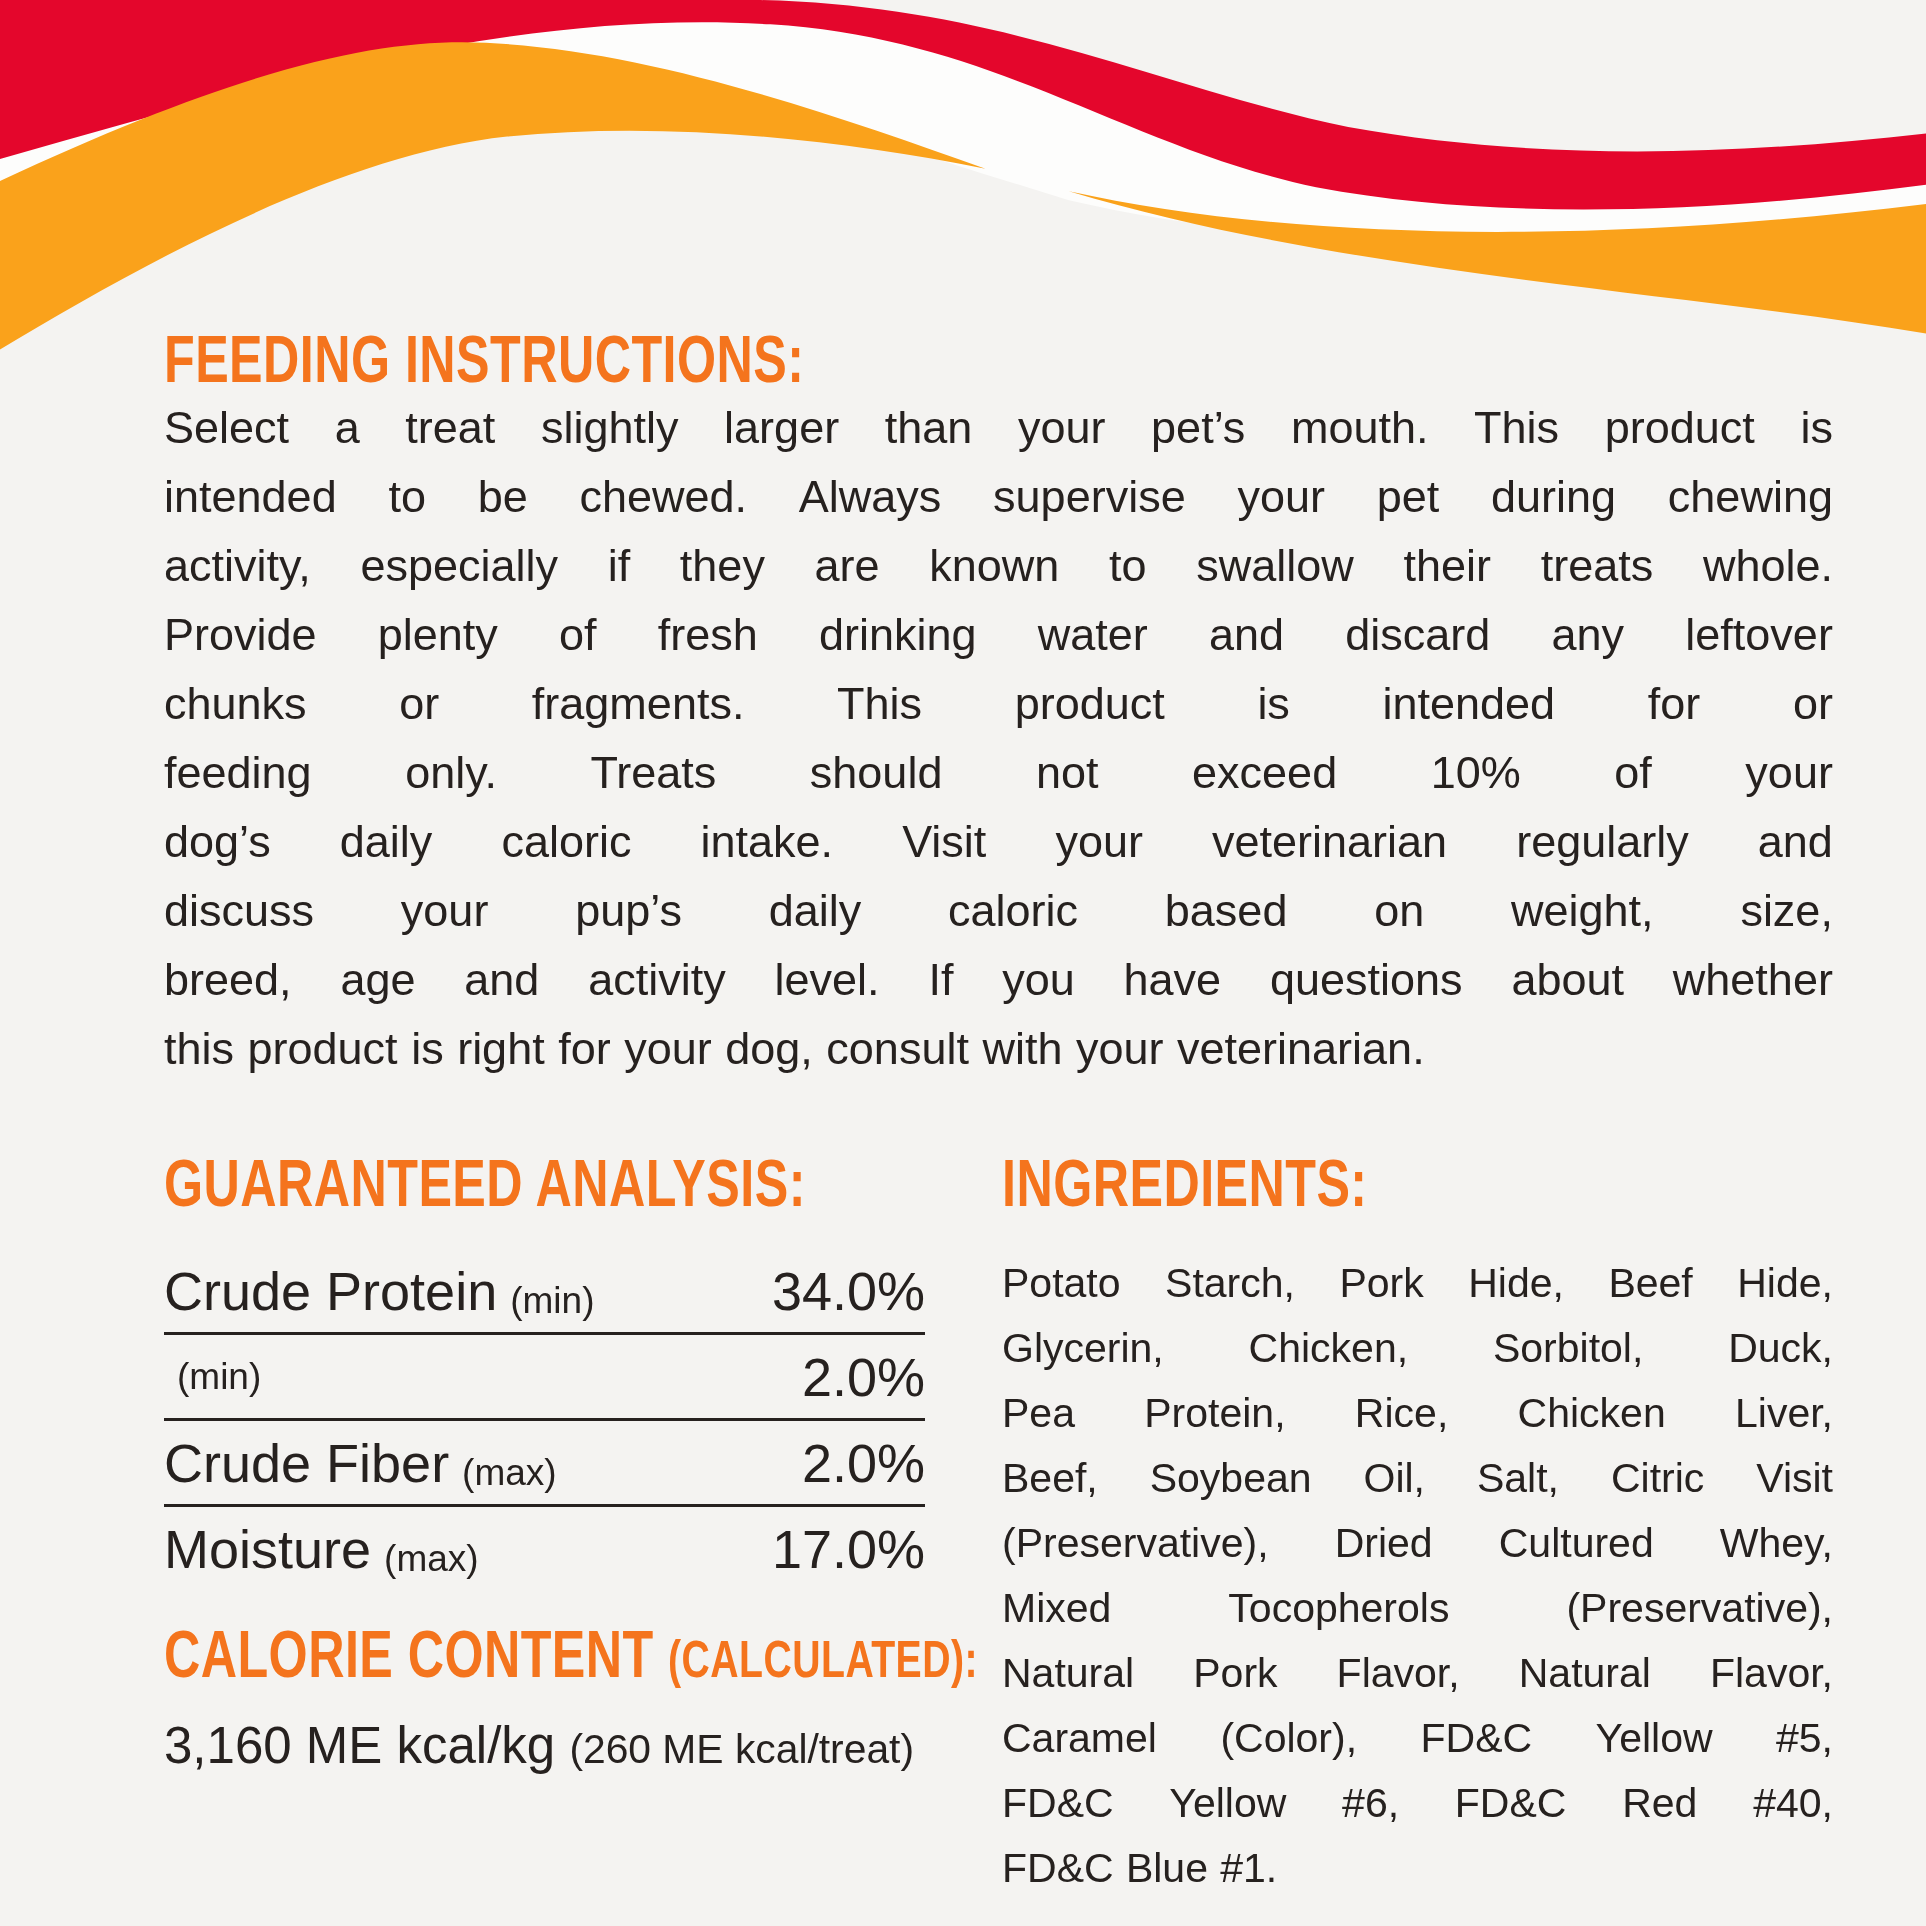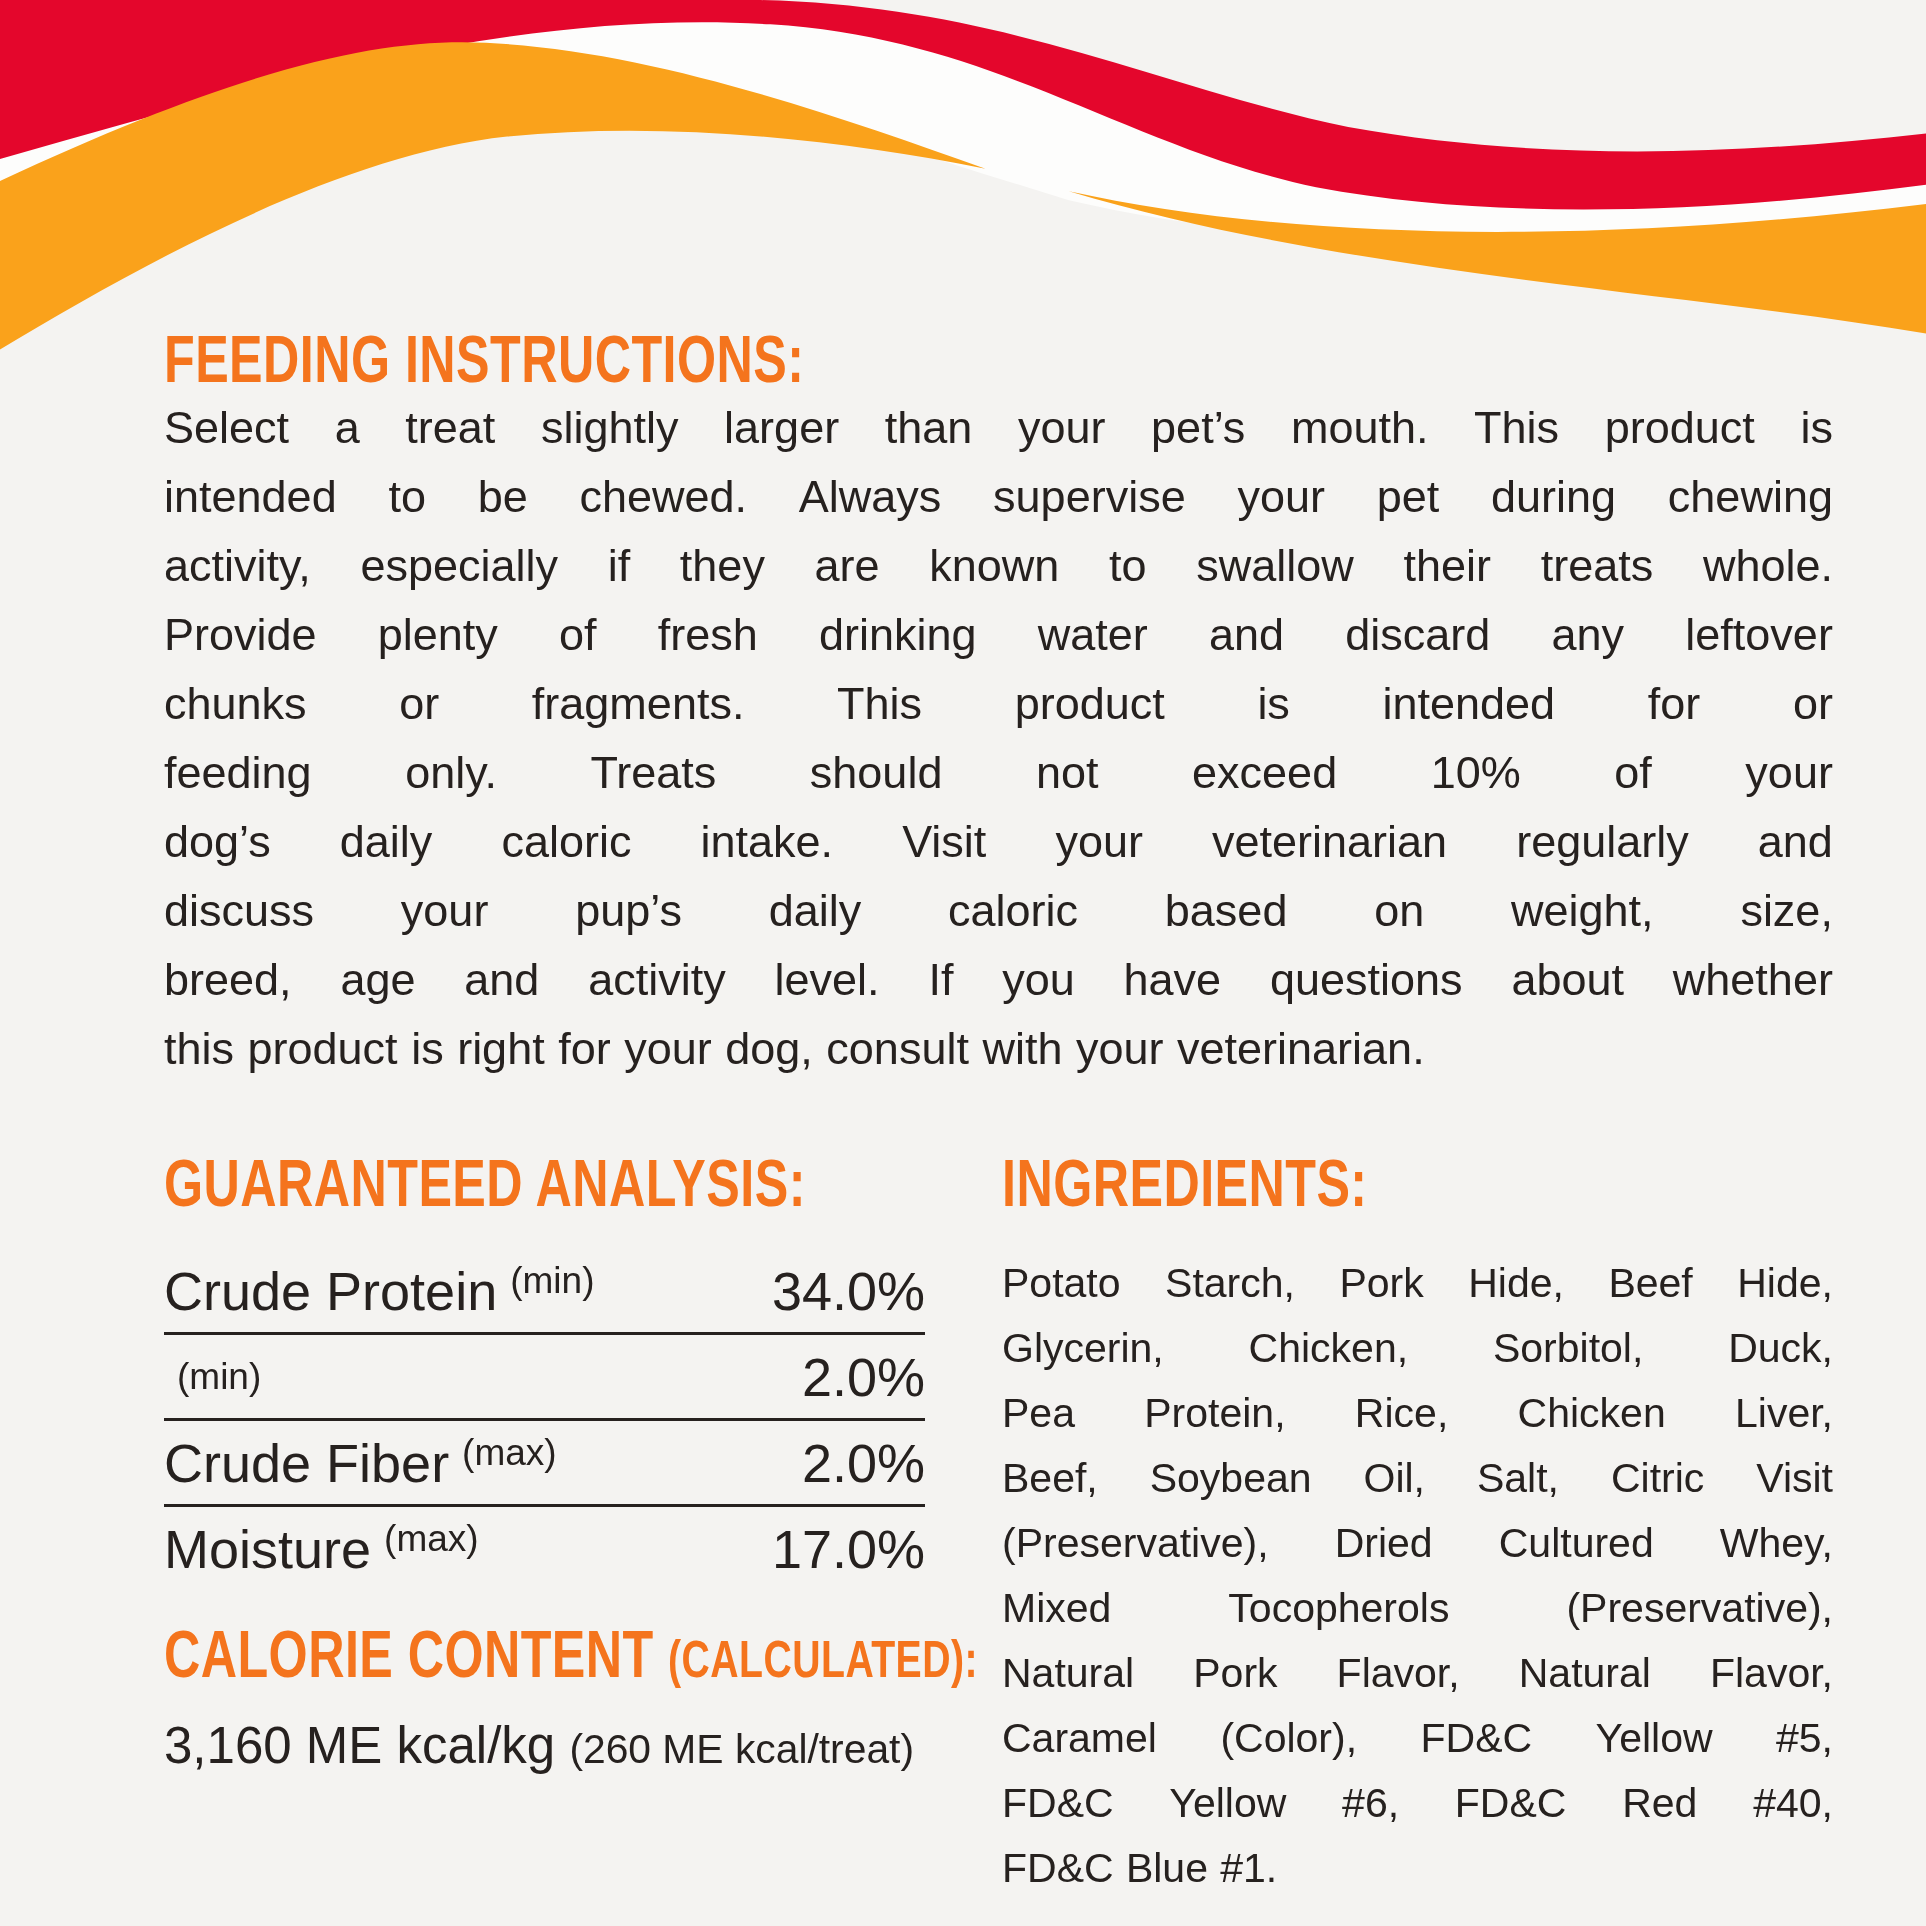--- a/index.html
+++ b/index.html
@@ -46,21 +46,21 @@
   }
   .ga-row{
     height:83px;
     display:flex;align-items:center;justify-content:space-between;
     border-bottom:3.2px solid #26211f;
   }
   .ga-row:last-child{border-bottom:none;}
   .ga-label{font-size:54px;}
   .ga-qualifier{font-size:37px;margin-left:13px;}
   .ga-value{font-size:54px;}
-  .ga-left{display:flex;align-items:flex-start;}
+  .ga-left{display:flex;align-items:flex-end;}
 
   
   .calorie-value{
     position:absolute;left:164px;top:1716px;
     font-size:51px;white-space:nowrap;
   }
   .calorie-value .cv-suffix{font-size:0.8em;margin-top:48px;}
 </style>
 </head>
 <body>

